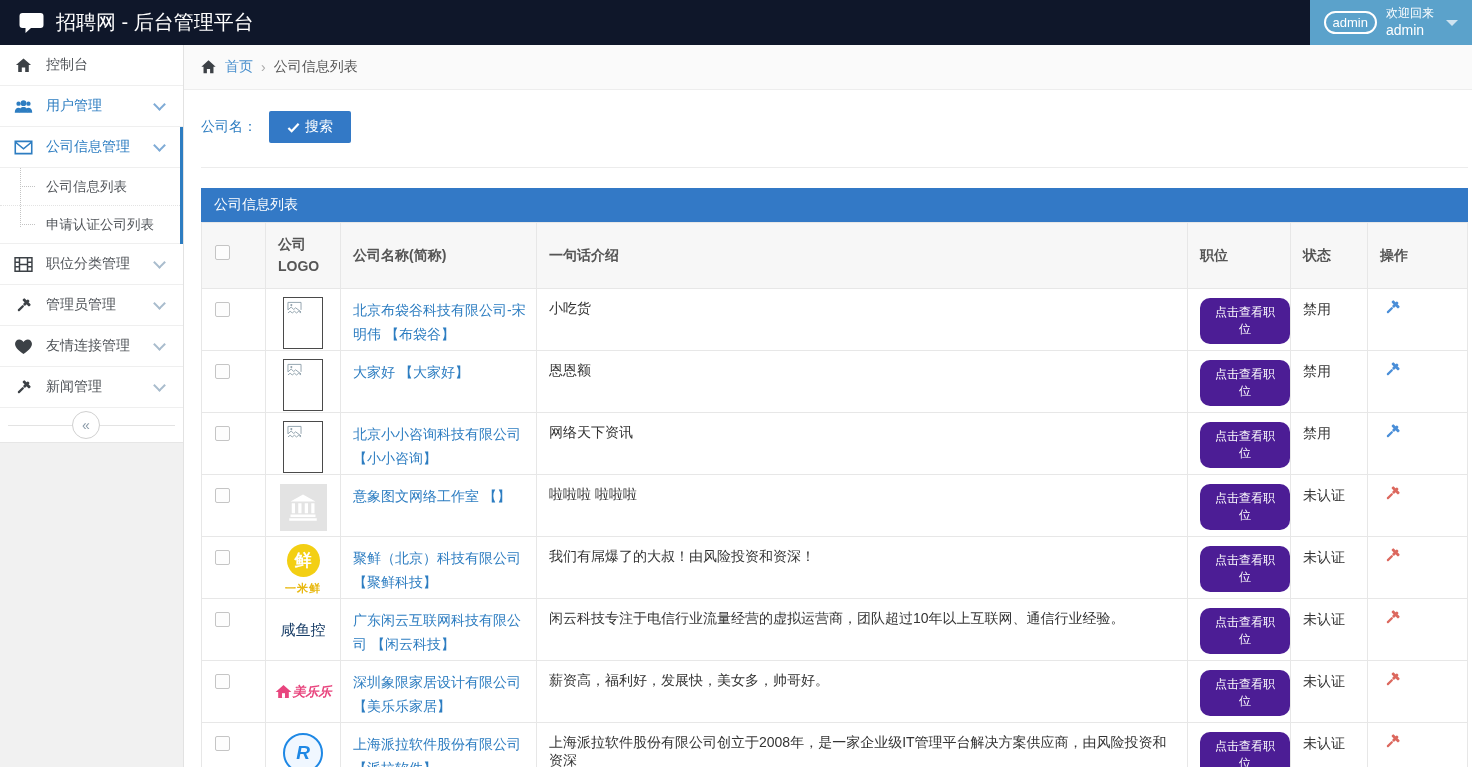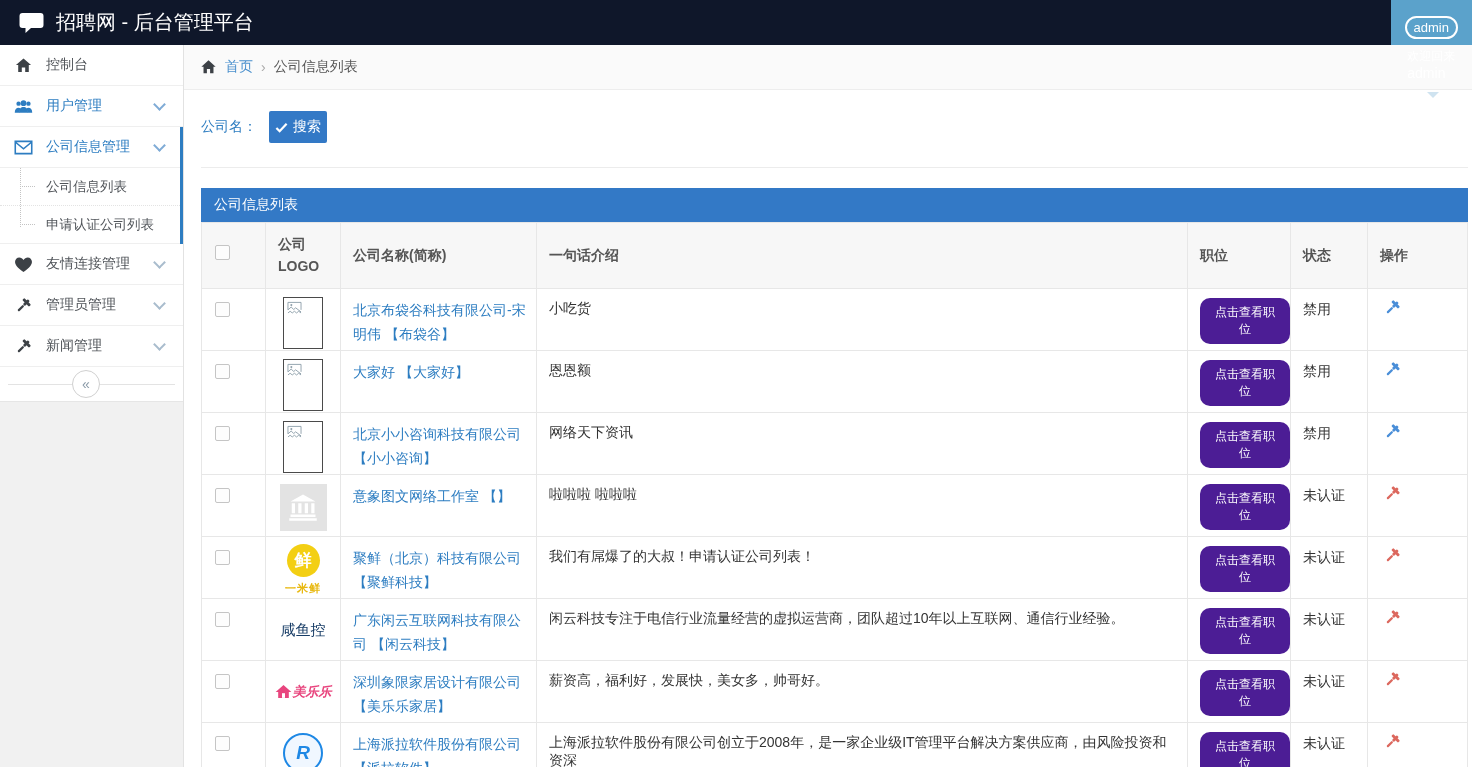--- a/index.html
+++ b/index.html
@@ -4,21 +4,21 @@
 <style>
   html,body{margin:0;padding:0;}
   body{
     width:1472px;height:767px;overflow:hidden;position:relative;
     font-family:"Liberation Sans","DejaVu Sans",sans-serif;background:#fff;color:#333;
   }
   
   .topbar{position:absolute;top:0;left:0;width:100%;height:45px;background:#0f172a;display:flex;align-items:stretch;z-index:5;}
   .brand{display:flex;align-items:center;gap:11px;padding:0 18px;color:#fff;font-size:20px;}
   .brand-icon{width:27px;height:22px;fill:#fff;}
-  .admin-area{margin-left:auto;background:#5ba2cb;display:flex;align-items:center;gap:9px;padding:16px 14px;cursor:pointer;flex-direction:column;}
+  .admin-area{margin-left:auto;background:#5ba2cb;display:flex;align-items:center;gap:9px;padding:8px 14px;cursor:pointer;}
   .avatar-pill{border:2px solid #fff;border-radius:14px;padding:2px 7px;color:#fff;font-size:13px;}
   .welcome{display:flex;flex-direction:column;color:#fff;font-size:12px;line-height:1.35;}
   .welcome .w2{font-size:14px;}
   .caret{width:0;height:0;border-left:6px solid transparent;border-right:6px solid transparent;border-top:6px solid #cfe3f0;margin-left:3px;}
   
   .sidebar{position:absolute;top:45px;left:0;width:183px;bottom:0;background:#fff;border-right:1px solid #e2e2e2;display:flex;flex-direction:column;}
   .nav-item{display:flex;align-items:center;height:40px;padding:0 14px;border-bottom:1px solid #efefef;color:#51555a;font-size:14px;cursor:pointer;flex-shrink:0;}
   .nav-item .nicon{width:19px;height:17px;margin-right:13px;fill:#3c4146;color:#3c4146;flex-shrink:0;}
   .nav-item.blue{color:#2d7dc1;}
   .nav-item.blue .nicon{fill:#2d7dc1;color:#2d7dc1;}
@@ -41,21 +41,21 @@
   .breadcrumb{height:44px;background:#fafafa;border-bottom:1px solid #ededed;display:flex;align-items:center;padding:0 16px;font-size:14px;gap:8px;}
   .bc-home{width:17px;height:16px;fill:#3c4146;}
   .bc-link{color:#4a90cd;cursor:pointer;text-decoration:none;}
   .bc-sep{color:#aaa;}
   .bc-cur{color:#555;}
   .content{padding:0 4px 0 17px;}
   .search-row{display:flex;justify-content:flex-start;align-items:center;margin:21px 0 0;}
   .s-label{color:#2d7dc1;font-size:14px;margin-right:6px;}
   .s-input{width:198px;height:30px;border:1px solid #ccc;padding:0 10px;font-size:14px;color:#555;outline:none;font-family:inherit;}
   .s-input::placeholder{color:#b0b8bf;}
-  .s-btn{margin-left:6px;height:32px;background:#3379c6;color:#fff;border:none;padding:0 6px;font-size:14px;display:flex;align-items:center;gap:5px;cursor:pointer;border-radius:2px;font-family:inherit;}
+  .s-btn{margin-left:6px;height:32px;background:#3379c6;color:#fff;border:none;padding:0 18px;font-size:14px;display:flex;align-items:center;gap:5px;cursor:pointer;border-radius:2px;font-family:inherit;}
   .check{width:13px;height:13px;}
   .divider{border-bottom:1px solid #ececec;margin-top:24px;}
   
   .panel{margin-top:20px;}
   .panel-header{background:#3379c6;color:#fff;font-size:14px;padding:8px 13px;}
   table{width:100%;border-collapse:collapse;table-layout:fixed;}
   th,td{border:1px solid #e7e7e7;box-sizing:border-box;}
   thead th{background:#f7f7f7;color:#555;font-size:14px;font-weight:bold;text-align:left;padding:10px 12px;height:61px;vertical-align:middle;line-height:1.6;}
   thead th.cell-check{padding:0 0 0 13px;}
   td{height:62px;vertical-align:top;font-size:14px;}
@@ -182,30 +182,37 @@
       <span class="nlabel">公司信息管理</span>
       <span class="chev"></span>
     </div>
     <div class="submenu">
       <div class="sub-item">公司信息列表</div>
       <div class="sub-item">申请认证公司列表</div>
     </div>
   </div>
   <div class="nav-item">
     <svg class="nicon">
+        <use href="#i-film"></use>
+      </svg>
+    <span class="nlabel">职位分类管理</span>
+    <span class="chev"></span>
+  </div>
+  <div class="nav-item">
+    <svg class="nicon">
+        <use href="#i-gavel"></use>
+      </svg>
+    <span class="nlabel">管理员管理</span>
+    <span class="chev"></span>
+  </div>
+  <div class="nav-item">
+    <svg class="nicon">
         <use href="#i-heart"></use>
       </svg>
     <span class="nlabel">友情连接管理</span>
-    <span class="chev"></span>
-  </div>
-  <div class="nav-item">
-    <svg class="nicon">
-        <use href="#i-gavel"></use>
-      </svg>
-    <span class="nlabel">管理员管理</span>
     <span class="chev"></span>
   </div>
   <div class="nav-item">
     <svg class="nicon">
         <use href="#i-gavel"></use>
       </svg>
     <span class="nlabel">新闻管理</span>
     <span class="chev"></span>
   </div>
   <div class="collapse-row">
@@ -330,21 +337,21 @@
           </tr>
           <tr>
             <td class="cell-check"><input type="checkbox" style=""></td>
             <td class="cell-logo">
               <div class="logo-ymx">
                 <div class="ymx-circle">鲜</div>
                 <div class="ymx-text">一米鲜</div>
               </div>
             </td>
             <td class="cell-name"><a class="name-link">聚鲜（北京）科技有限公司 【聚鲜科技】</a></td>
-            <td class="cell-intro">我们有屌爆了的大叔！申请认证公司列表！</td>
+            <td class="cell-intro">我们有屌爆了的大叔！由风险投资和资深！</td>
             <td class="cell-job"><button class="job-btn">点击查看职位</button></td>
             <td class="cell-status">未认证</td>
             <td class="cell-action"><svg class="gavel red">
                   <use href="#i-gavel"></use>
                 </svg></td>
           </tr>
           <tr>
             <td class="cell-check"><input type="checkbox" style=""></td>
             <td class="cell-logo">
                 <div class="logo-textonly">咸鱼控</div>

